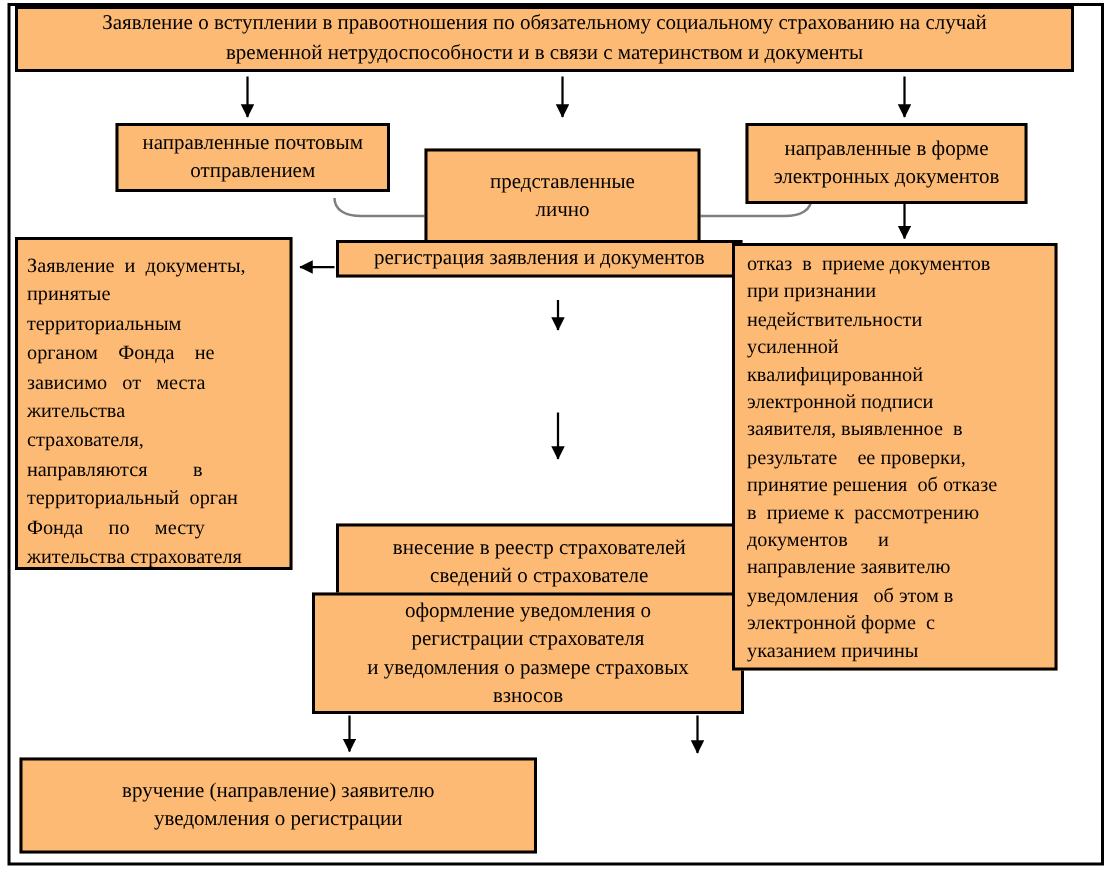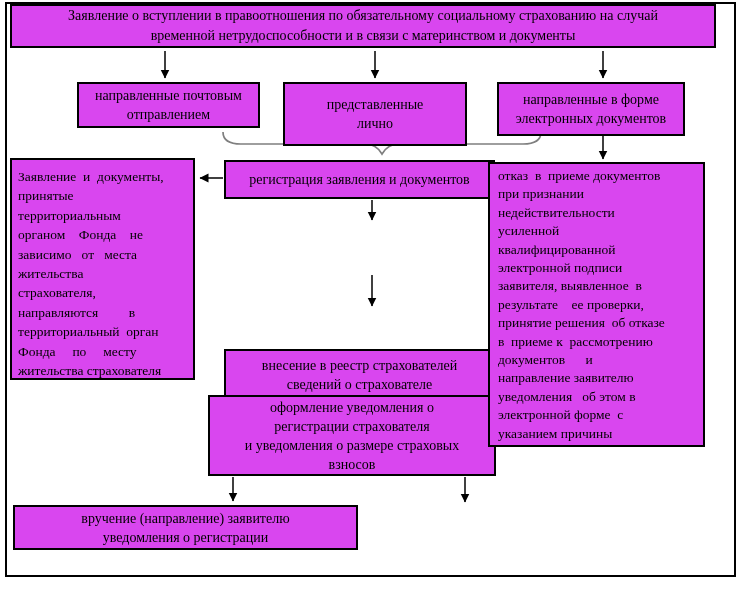--- a/index.html
+++ b/index.html
@@ -8,21 +8,21 @@
     width:744px;height:589px;
     background:#ffffff;
     font-family:"Liberation Serif","DejaVu Serif",serif;
     color:#000;
     overflow:hidden;
   }
   .box{
     position:absolute;
     box-sizing:border-box;
     border:2px solid #000;
-    background:#d946ef;
+    background:#fdba74;
     display:flex;
     align-items:center;
     justify-content:center;
     text-align:center;
     white-space:pre-line;
     font-size:14px;
     line-height:19px;
   }
   .note{
     display:block;
@@ -36,37 +36,37 @@
     left:5px;top:2px;width:731px;height:575px;
     border:2px solid #000;
     background:transparent;
   }
   #title-box{
     left:10px;top:4px;width:706px;height:44px;
     padding:0 8px;
     line-height:20px;
   }
   #channel-postal-box{left:77px;top:82px;width:183px;height:46px;}
-  #channel-inperson-box{left:283px;top:82px;width:184px;height:64px;}
+  #channel-inperson-box{left:283px;top:99px;width:184px;height:64px;}
   #channel-electronic-box{left:497px;top:82px;width:188px;height:54px;}
   #left-note-box{
     left:10px;top:158px;width:185px;height:222px;
     padding:7px 6px;
     line-height:19.4px;
   }
   #right-note-box{
     left:488px;top:162px;width:217px;height:285px;
     padding:3px 8px;
     line-height:18.4px;
   }
-  #step-registration-box{left:224px;top:160px;width:271px;height:39px;}
+  #step-registration-box{left:224px;top:160px;width:271px;height:25px;}
   #step-review-box{left:224px;top:223px;width:271px;height:51px;}
   #step-register-entry-box{left:224px;top:309px;width:271px;height:51px;margin-top:40px;}
   #step-notice-box{left:208px;top:395px;width:288px;height:81px;padding:0 0;}
-  #outcome-delivery-box{left:13px;top:505px;width:345px;height:45px;}
+  #outcome-delivery-box{left:13px;top:505px;width:345px;height:64px;}
   #outcome-file-box{left:407px;top:506px;width:275px;height:58px;}
   #connectors{
     position:absolute;left:0;top:0;width:744px;height:589px;
     pointer-events:none;
   }
 </style>
 </head>
 <body>
 
 <div id="page">

